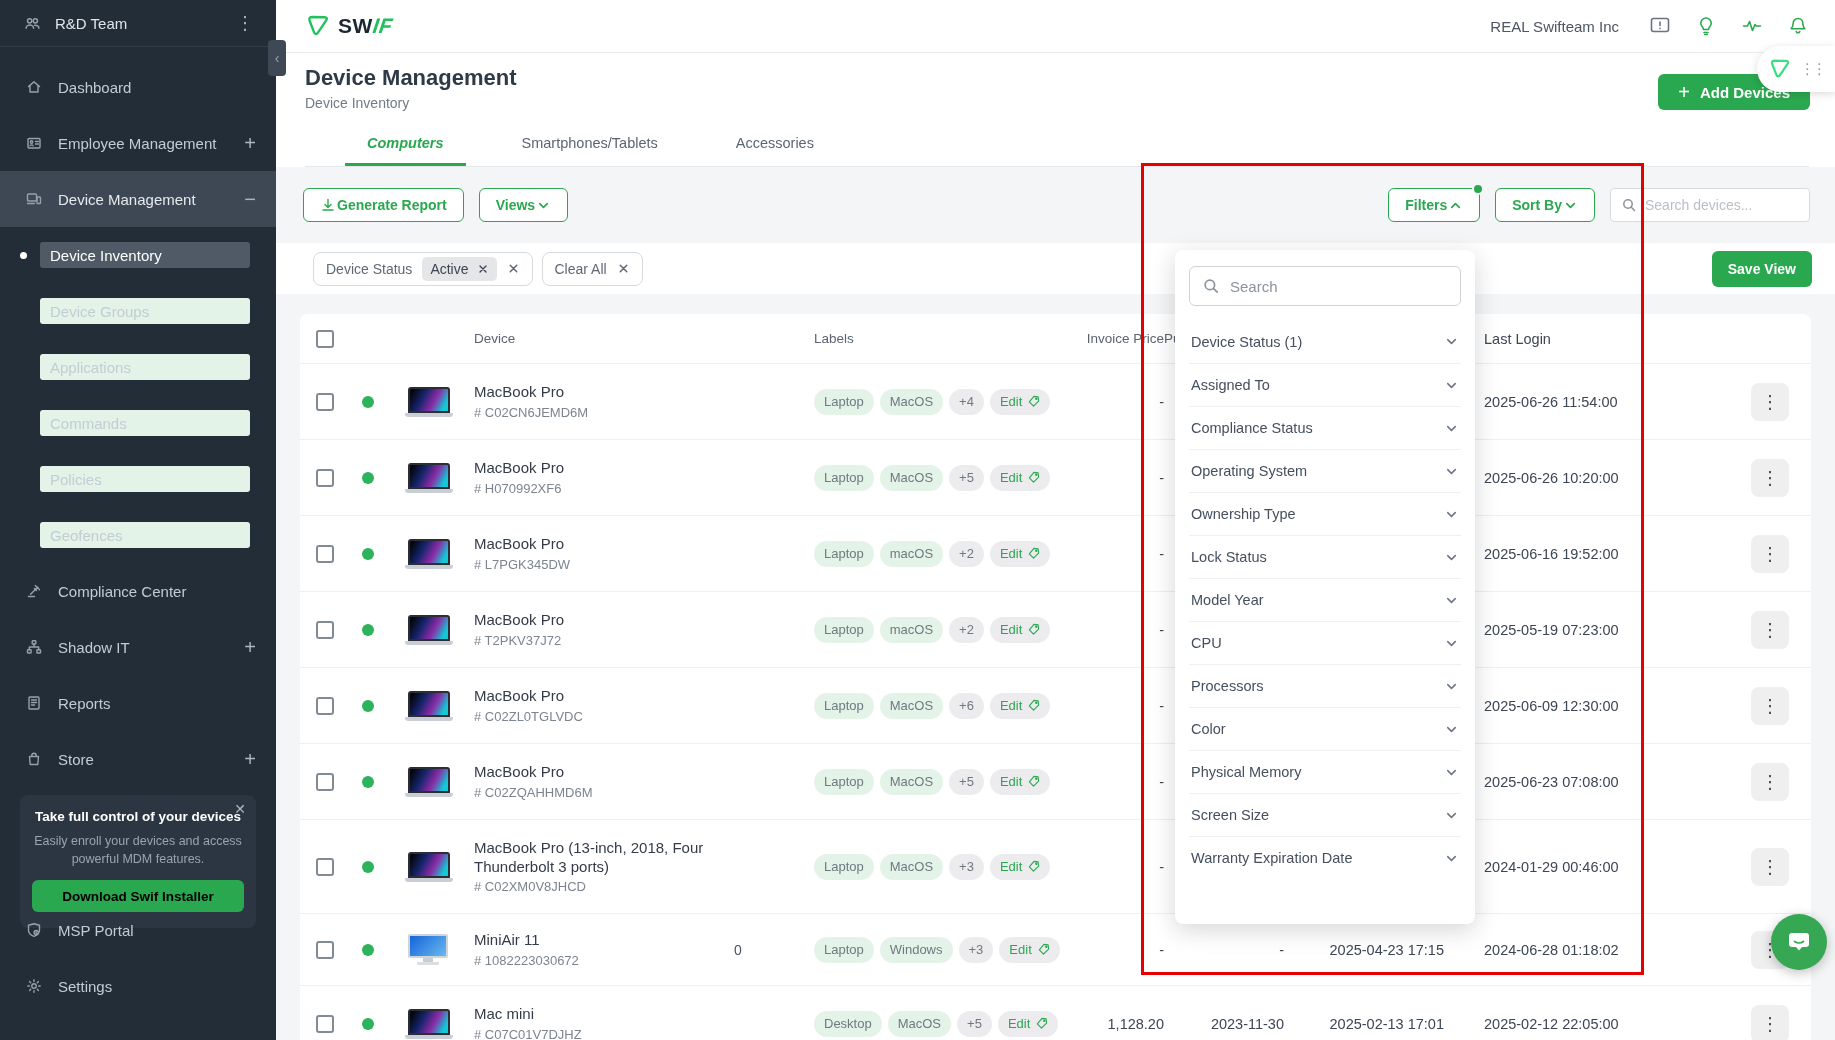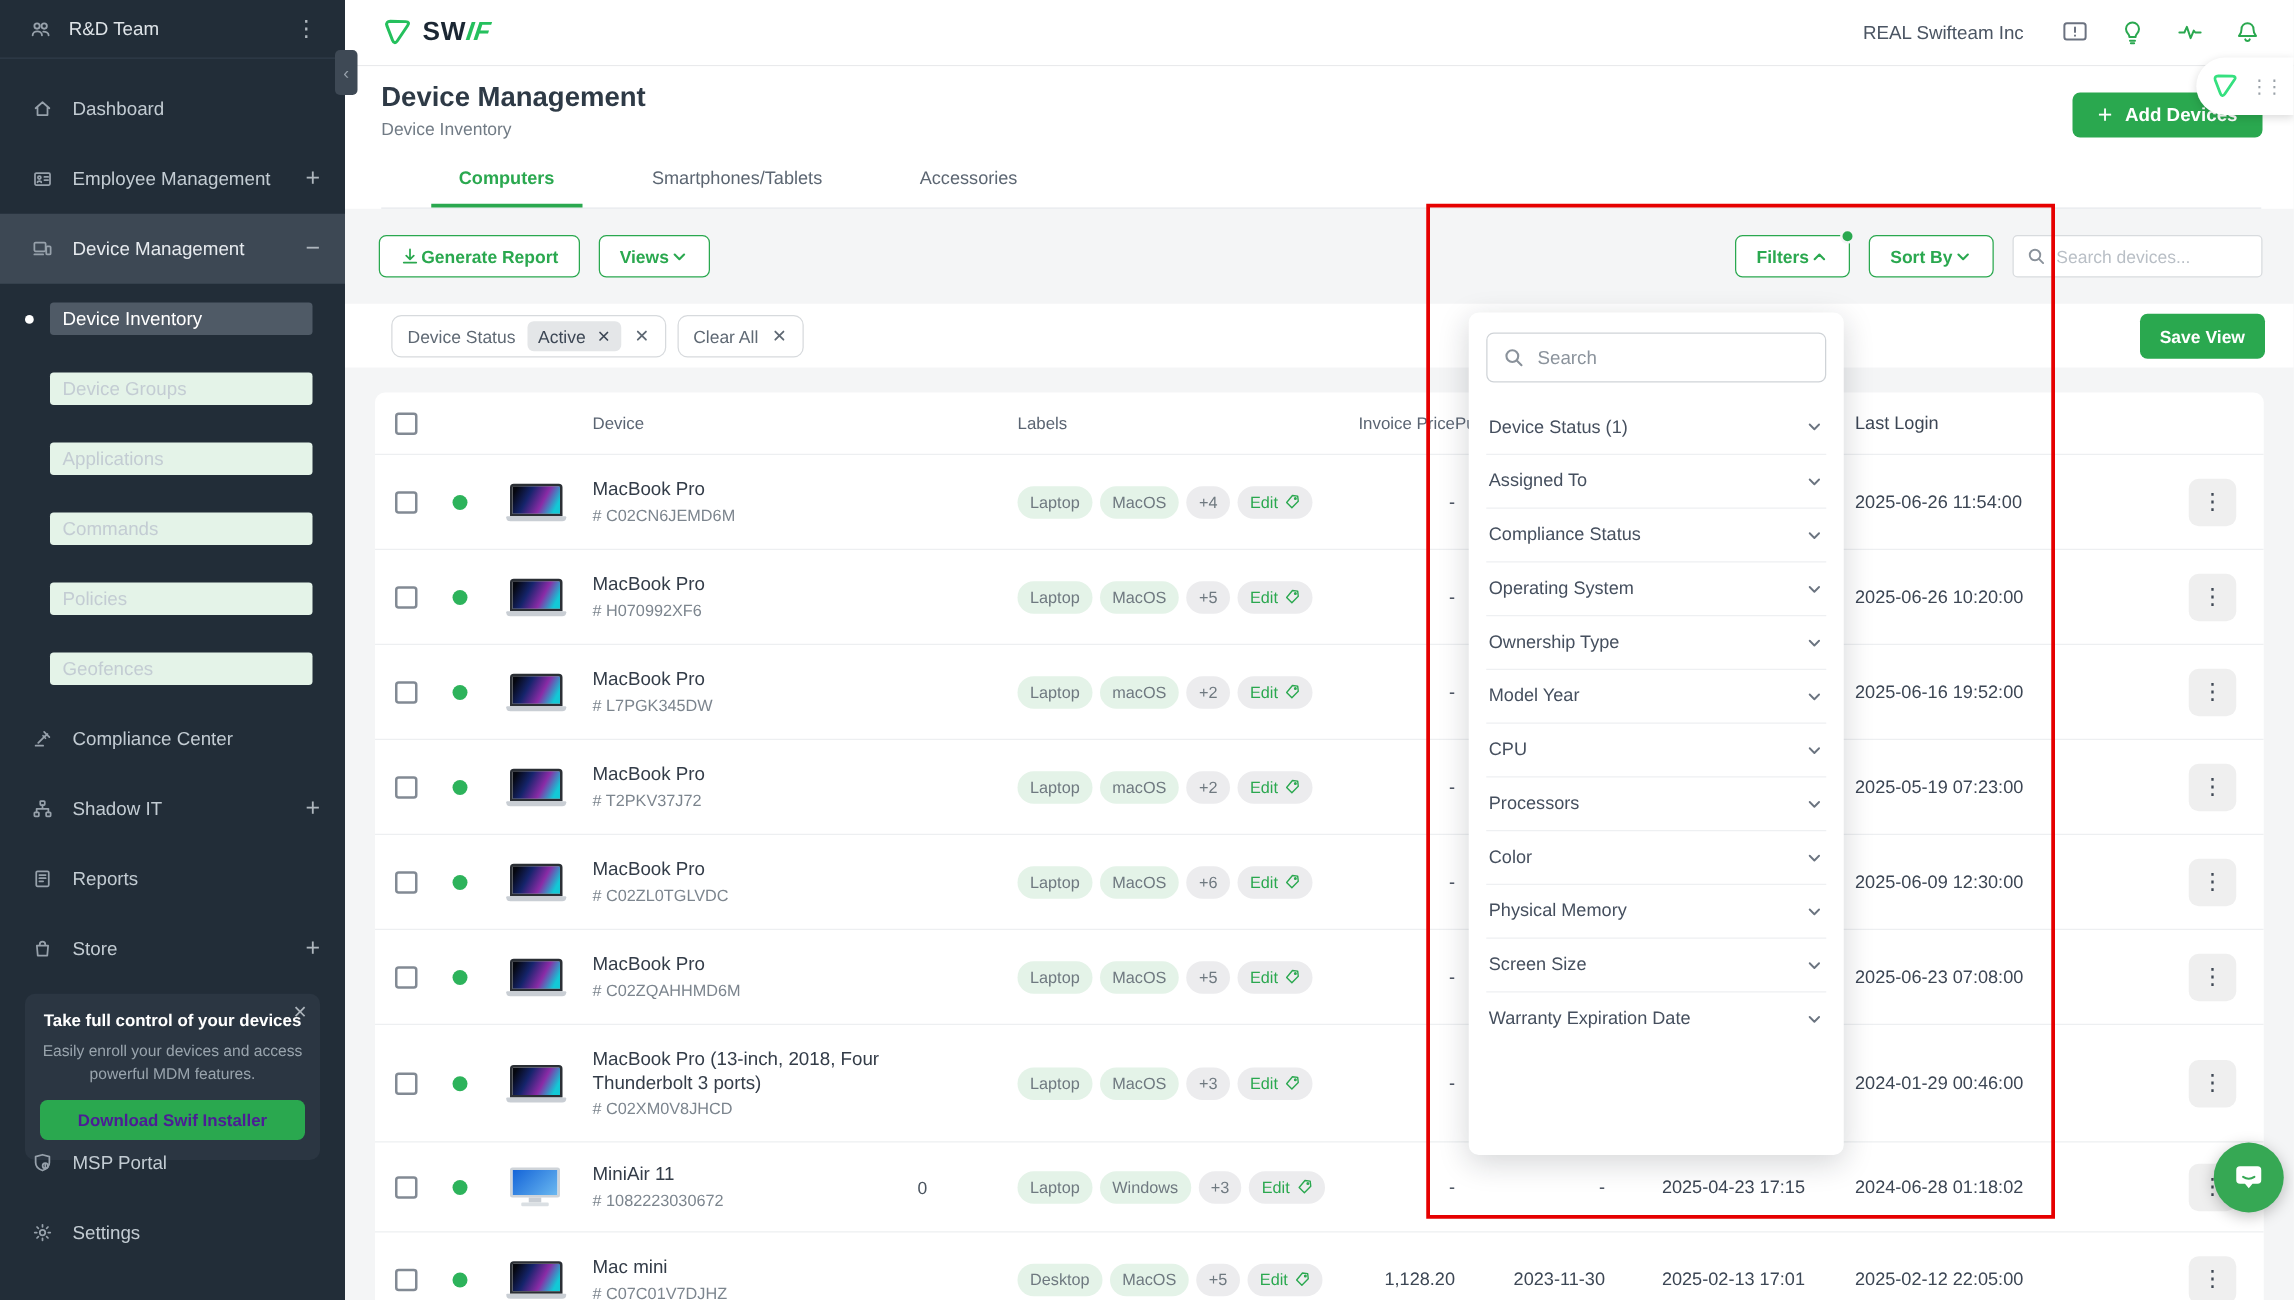--- a/index.html
+++ b/index.html
@@ -24,21 +24,21 @@
   .side-sub{height:56px;display:flex;align-items:center;padding-left:20px;cursor:pointer;}
   .side-sub .bullet{width:7px;height:7px;border-radius:50%;background:#fff;margin-right:13px;visibility:hidden;}
   .side-sub.selected .bullet{visibility:visible;}
   .side-sub .pill{flex:1;margin-right:26px;padding:7px 10px;border-radius:3px;font-size:15px;color:#c3ccd3;}
   .side-sub.selected .pill{background:#4f5a66;color:#fff;}
   .collapse-tab{position:absolute;left:268px;top:40px;width:18px;height:36px;background:#3e4955;border-radius:4px;color:#99a3ad;display:flex;align-items:center;justify-content:center;font-size:14px;z-index:11;cursor:pointer;}
   .promo{position:absolute;left:20px;top:795px;width:236px;background:#2b3642;border-radius:8px;padding:14px 12px 16px;text-align:center;}
   .promo .close{position:absolute;top:6px;right:10px;color:#aeb6bd;font-size:14px;cursor:pointer;}
   .promo .ptitle{font-size:13.5px;font-weight:bold;color:#fff;white-space:nowrap;}
   .promo .pbody{font-size:12.5px;color:#99a4ad;margin-top:8px;line-height:1.45;}
-  .promo .pbtn{margin-top:12px;width:100%;height:32px;background:var(--accent);border:none;border-radius:6px;color:#4c1d95;font-size:13.5px;font-weight:bold;cursor:pointer;font-family:inherit;}
+  .promo .pbtn{margin-top:12px;width:100%;height:32px;background:var(--accent);border:none;border-radius:6px;color:#000000;font-size:13.5px;font-weight:bold;cursor:pointer;font-family:inherit;}
   .side-bottom{position:absolute;left:0;bottom:26px;width:276px;}
   .side-bottom .side-item{height:56px;}
 
   
   .main{position:absolute;left:276px;top:0;width:1559px;height:1040px;}
   .topbar{height:53px;background:#fff;border-bottom:1px solid #e9eaec;display:flex;align-items:center;padding:0 26px 0 29px;}
   .logo{display:flex;align-items:center;gap:7px;}
   .logo-text{font-size:21px;font-weight:800;color:#1b2733;letter-spacing:.5px;}
   .logo-text i{color:#25c05d;font-style:italic;font-weight:800;transform:skewX(-8deg);display:inline-block;}
   .topbar-right{margin-left:auto;display:flex;align-items:center;gap:24px;}
@@ -46,21 +46,21 @@
   .tb-icon{cursor:pointer;}
 
   
   .page-head{background:#fff;padding:12px 26px 0 29px;position:relative;}
   .page-title{font-size:22px;font-weight:bold;color:#2e3a46;}
   .page-sub{font-size:14px;color:#717b85;margin-top:4px;}
   .add-btn{position:absolute;right:25px;top:21px;height:36px;padding:0 20px;background:var(--accent);color:#fff;border:none;border-radius:6px;font-size:15px;font-weight:600;display:flex;align-items:center;gap:10px;cursor:pointer;font-family:inherit;}
   .add-btn .plus{font-size:20px;font-weight:400;}
   .tabs{display:flex;gap:34px;margin-top:14px;padding-left:40px;border-bottom:1px solid #e5e7eb;}
   .tab{padding:10px 22px 12px;font-size:14.5px;color:#5c6672;cursor:pointer;border-bottom:3px solid transparent;}
-  .tab.active{color:var(--accent);font-weight:bold;border-bottom-color:var(--accent);}
+  .tab.active{color:var(--accent);font-weight:bold;border-bottom-color:var(--accent);font-style:italic;}
 
   
   .content{background:#f4f5f6;}
   .toolbar{display:flex;align-items:center;padding:21px 25px 0 27px;}
   .btn-outline{height:34px;border:1px solid var(--accent);border-radius:6px;background:#fff;color:var(--accent);font-weight:bold;font-size:14px;display:flex;align-items:center;gap:1px;padding:0 16px;cursor:pointer;font-family:inherit;}
   .toolbar .gap{width:15px;}
   .toolbar-right{margin-left:auto;display:flex;align-items:center;gap:15px;}
   .filters-btn{position:relative;}
   .filters-dot{position:absolute;top:-6px;right:-5px;width:12px;height:12px;border-radius:50%;background:var(--accent);border:2px solid #f4f5f6;}
   .search-box{height:34px;width:200px;background:#fff;border:1px solid #d8dbde;border-radius:4px;display:flex;align-items:center;padding:0 10px;gap:8px;}
@@ -737,20 +737,28 @@
       </div>
       <div class="fp-item">
         <span>Ownership Type</span>
         <span>
           <svg width="15" height="15" viewBox="0 0 16 16" fill="none" stroke="#6b7480" stroke-width="1.6" stroke-linecap="round" stroke-linejoin="round">
             <path d="M4 6 8 10 12 6"></path>
           </svg>
         </span>
       </div>
       <div class="fp-item">
+        <span>Lock Status</span>
+        <span>
+          <svg width="15" height="15" viewBox="0 0 16 16" fill="none" stroke="#6b7480" stroke-width="1.6" stroke-linecap="round" stroke-linejoin="round">
+            <path d="M4 6 8 10 12 6"></path>
+          </svg>
+        </span>
+      </div>
+      <div class="fp-item">
         <span>Model Year</span>
         <span>
           <svg width="15" height="15" viewBox="0 0 16 16" fill="none" stroke="#6b7480" stroke-width="1.6" stroke-linecap="round" stroke-linejoin="round">
             <path d="M4 6 8 10 12 6"></path>
           </svg>
         </span>
       </div>
       <div class="fp-item">
         <span>CPU</span>
         <span>

